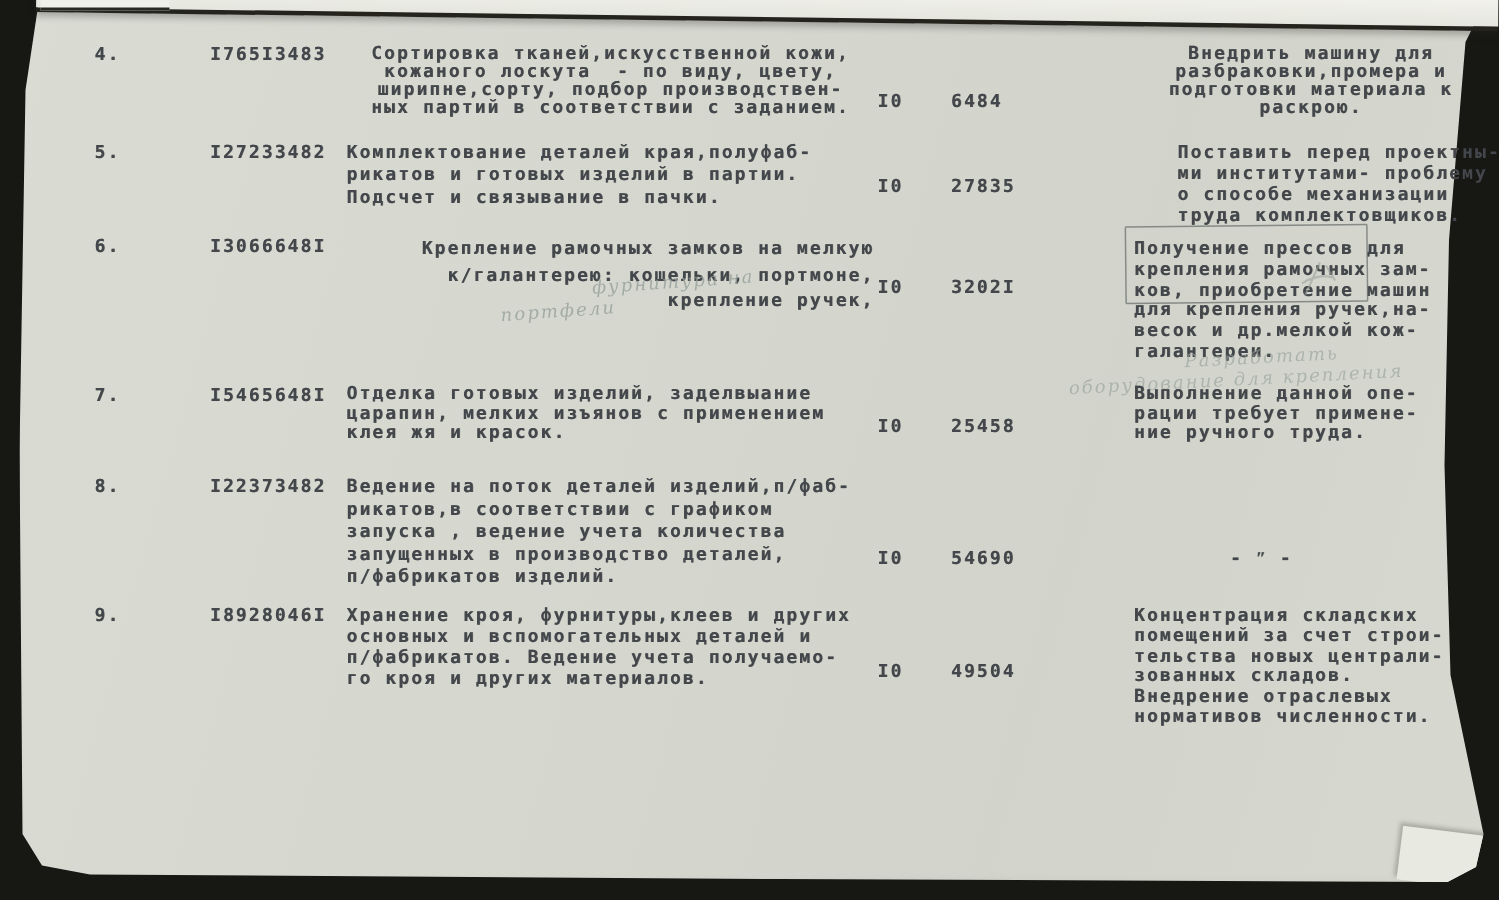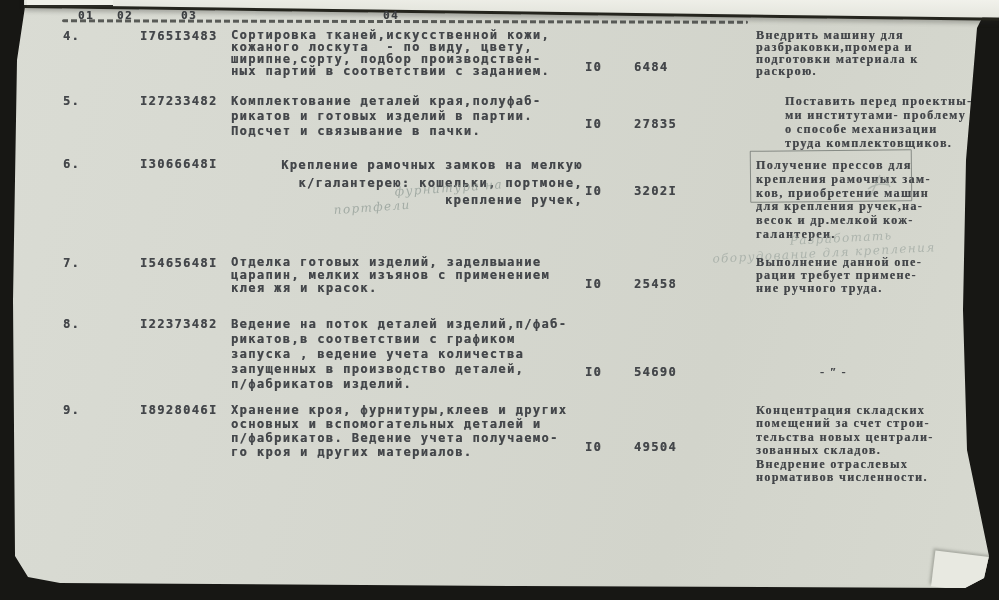--- a/index.html
+++ b/index.html
@@ -35,24 +35,24 @@
   .rows{position:absolute;inset:0;z-index:6;}
   .row{position:absolute;left:0;width:100%;}
   .row span{position:absolute;white-space:pre-wrap;font-size:12px;font-weight:bold;
     letter-spacing:1.4px;color:#43464a;line-height:13.5px;
     text-shadow:.3px .3px .4px rgba(40,42,45,.55);}
   .c-num{left:63px;top:1px;}
   .c-code{left:140px;top:1px;}
   .c-desc{left:231px;top:0;width:352px;}
   .c-qty{left:585px;}
   .c-val{left:634px;}
-  .c-note{left:756px;top:0;width:236px;font-family:Liberation Serif, serif;}
+  .c-note{left:756px;top:0;width:236px;}
   
   .r4{top:29px;} .r5{top:94px;} .r6{top:157px;} .r7{top:256px;} .r8{top:317px;} .r9{top:403px;}
-  .r4 .c-desc,.r4 .c-note{line-height:12px;}
+  .r4 .c-desc,.r4 .c-note{line-height:12px;text-align:center;}
   .r5 .c-desc{line-height:15px;} .r5 .c-note{line-height:14px;margin-left:29px;}
   .r6 .c-desc{line-height:17.5px;text-align:right;} .r6 .c-note{line-height:13.8px;top:2px;}
   .r7 .c-desc,.r7 .c-note{line-height:13px;}
   .r8 .c-desc{line-height:15px;}
   .r9 .c-desc{line-height:14px;} .r9 .c-note{line-height:13.4px;top:1px;}
   .r4 .c-qty,.r4 .c-val{top:32px;} .r5 .c-qty,.r5 .c-val{top:24px;}
   .r6 .c-qty,.r6 .c-val{top:28px;} .r7 .c-qty,.r7 .c-val{top:22px;}
   .r8 .c-qty,.r8 .c-val{top:49px;} .r9 .c-qty,.r9 .c-val{top:38px;}
   .r8 .c-note{left:820px;top:49px;width:120px;}
   
@@ -71,27 +71,20 @@
 </head>
 <body>
 
 <div class="stage">
   <div class="paper">
     <div class="corner-fold"></div>
   </div>
   <div class="page-strip"></div>
   <div class="page-sliver"></div>
 
-  <div class="col-header">
-    <span class="col-label">01</span>
-    <span class="col-label">02</span>
-    <span class="col-label">03</span>
-    <span class="col-label">04</span>
-    <div class="wavy"></div>
-  </div>
 
   <div class="rows" id="rows">
       <div class="row r4">
     <span class="c-num">4.</span>
     <span class="c-code">I765I3483</span>
     <span class="c-desc">Сортировка тканей,искусственной кожи,
 кожаного лоскута  - по виду, цвету,
 ширипне,сорту, подбор производствен-
 ных партий в соответствии с заданием.</span>
     <span class="c-qty">I0</span>

